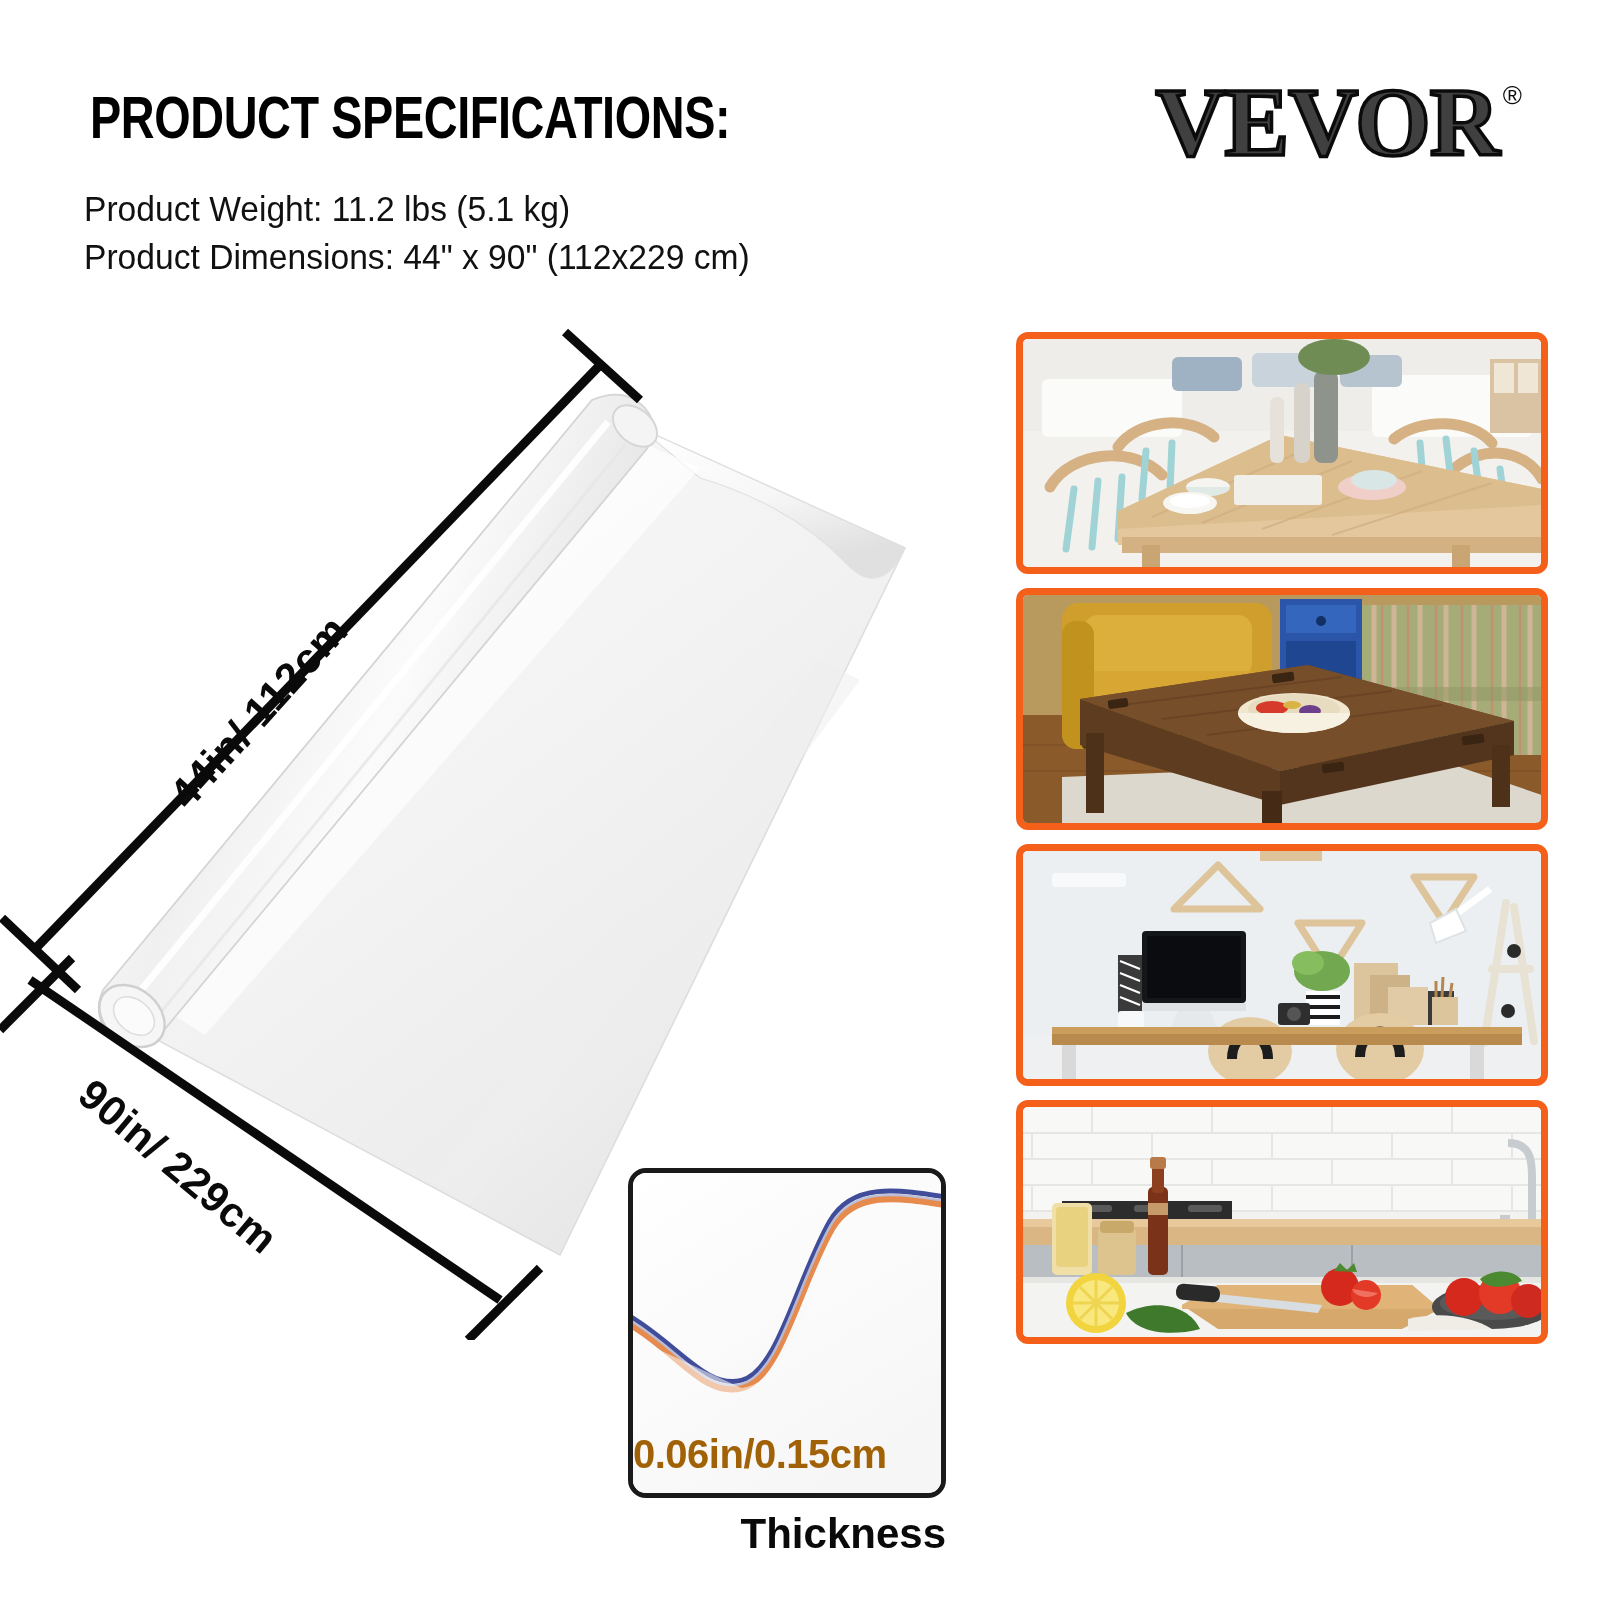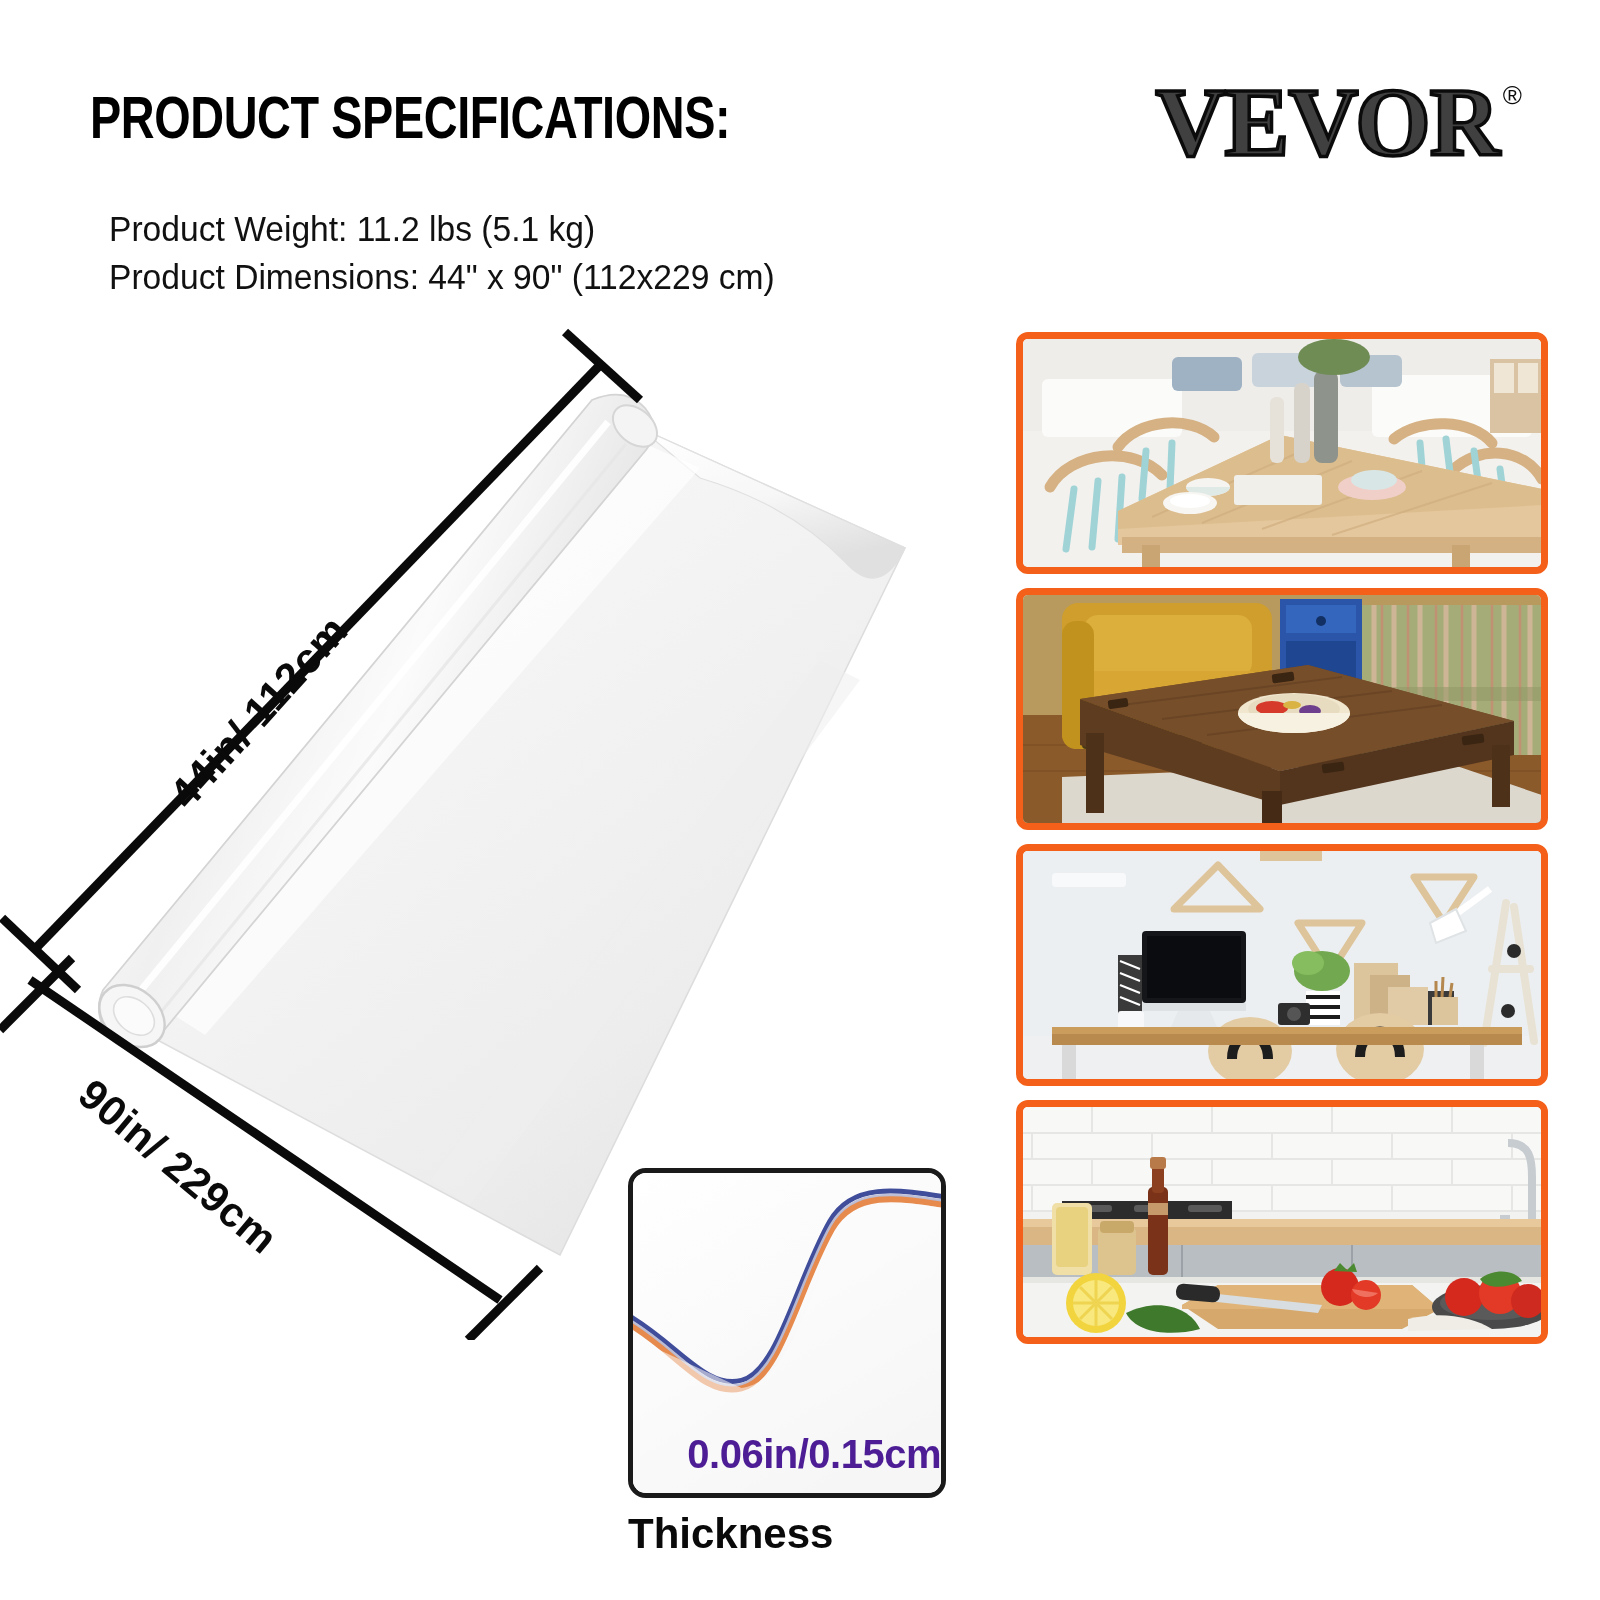--- a/index.html
+++ b/index.html
@@ -24,26 +24,25 @@
     font-weight: 700;
     letter-spacing: -0.5px;
     color: #000000;
     transform: scaleX(0.78);
     transform-origin: left top;
     white-space: nowrap;
     line-height: 1.0;
   }
   #spec-lines {
     position: absolute;
-    left: 109px; top: 185px;
+    left: 84px; top: 185px;
     font-size: 35px;
     color: #111111;
     line-height: 1.37;
     white-space: nowrap;
-    margin-top: 20px;
   }
   #spec-lines div { transform: scaleX(0.96); transform-origin: left center; }
 
   
   #brand {
     position: absolute;
     right: 78px; top: 78px;
     display: flex;
     align-items: flex-start;
     line-height: 1;
@@ -96,31 +95,31 @@
     width: 318px; height: 330px;
     border: 5px solid #1a1a1a;
     border-radius: 18px;
     background: #ffffff;
     overflow: hidden;
   }
   #thickness-photo { position: absolute; inset: 0; }
   #thickness-value {
     position: absolute;
     left: 0; right: 0; bottom: 16px;
-    text-align: right;
+    text-align: left;
     font-size: 40px;
     font-weight: 700;
-    color: #4c1d95;
+    color: #a16207;
     letter-spacing: -0.5px;
   }
   #thickness-caption {
     position: absolute;
     left: 628px; top: 1510px;
     width: 318px;
-    text-align: left;
+    text-align: right;
     font-size: 42px;
     font-weight: 700;
     color: #0a0a0a;
   }
 
   
   #cards {
     position: absolute;
     left: 1016px; top: 332px;
     width: 532px;

